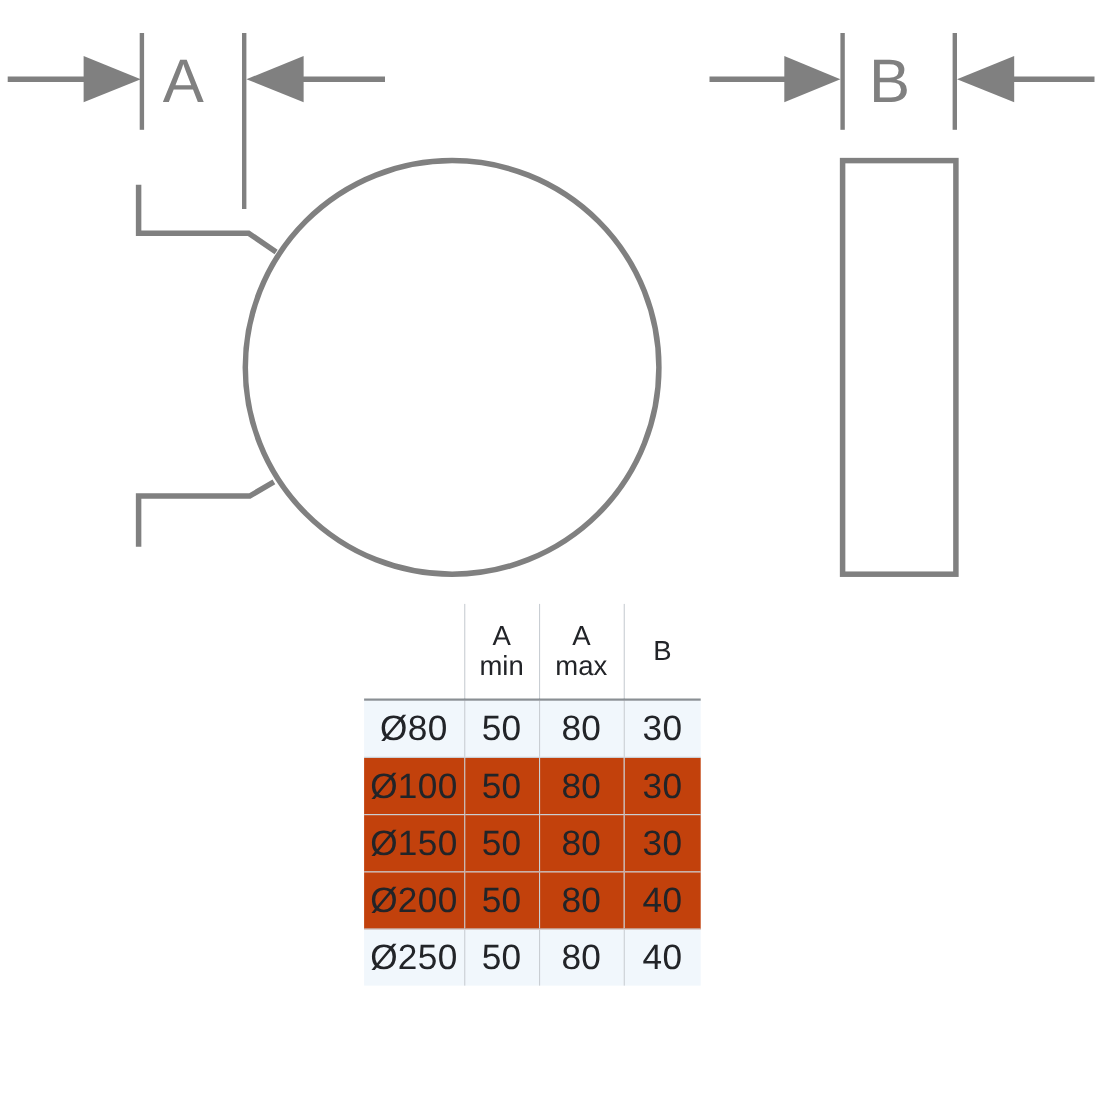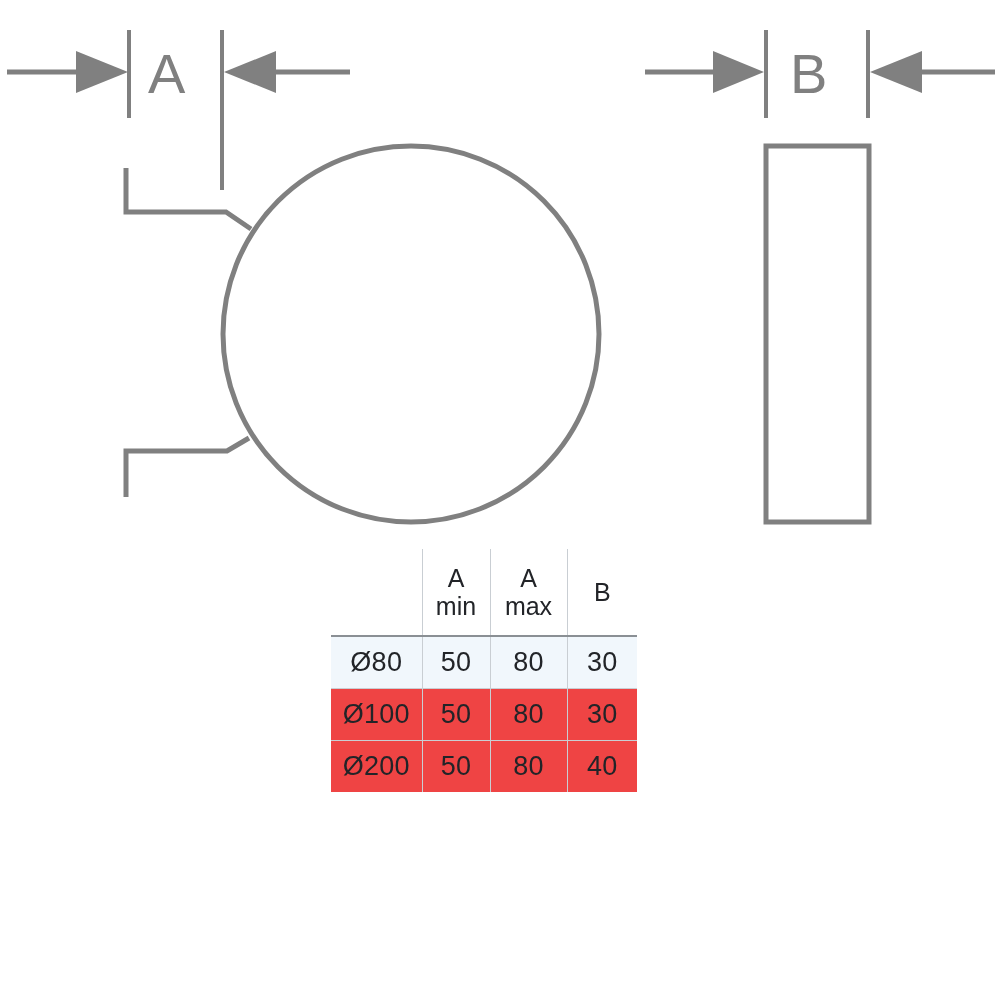--- a/index.html
+++ b/index.html
@@ -77,29 +77,29 @@
   }
   thead th.th-blank {
     border-left: none;
   }
   thead th .hdr-line { display: block; }
   thead tr { border-bottom: 2px solid #8a8f94; }
 
   
   tbody td {
     height: 51px;
-    font-size: 27px;
+    font-size: 32px;
     line-height: 51px;
     border-left: 1px solid #c9ced3;
     border-bottom: 1px solid #c9ced3;
     letter-spacing: 0.3px;
   }
   tbody td.cell-size { border-left: none; }
   tbody tr.row-tint td { background: #f1f7fc; }
-  tbody tr.row-plain td { background: #ef4444; }
+  tbody tr.row-plain td { background: #c2410c; }
   tbody tr:last-child td { border-bottom: none; }
 </style>
 </head>
 <body>
 
 <svg id="drawing-canvas" viewBox="0 0 1000 1000" xmlns="http://www.w3.org/2000/svg">
 
   <g>
     <line x1="7" y1="72" x2="78" y2="72" stroke="#808080" stroke-width="5"></line>
     <polygon points="76,51 128,72 76,93" fill="#808080"></polygon>
@@ -174,20 +174,32 @@
           <td>80</td>
           <td>30</td>
         </tr>
         <tr class="row-plain">
           <td class="cell-size">Ø100</td>
           <td>50</td>
           <td>80</td>
           <td>30</td>
         </tr>
         <tr class="row-plain">
+          <td class="cell-size">Ø150</td>
+          <td>50</td>
+          <td>80</td>
+          <td>30</td>
+        </tr>
+        <tr class="row-plain">
           <td class="cell-size">Ø200</td>
+          <td>50</td>
+          <td>80</td>
+          <td>40</td>
+        </tr>
+        <tr class="row-tint">
+          <td class="cell-size">Ø250</td>
           <td>50</td>
           <td>80</td>
           <td>40</td>
         </tr>
       </tbody>
   </table>
 </div>
 
 </body></html>

